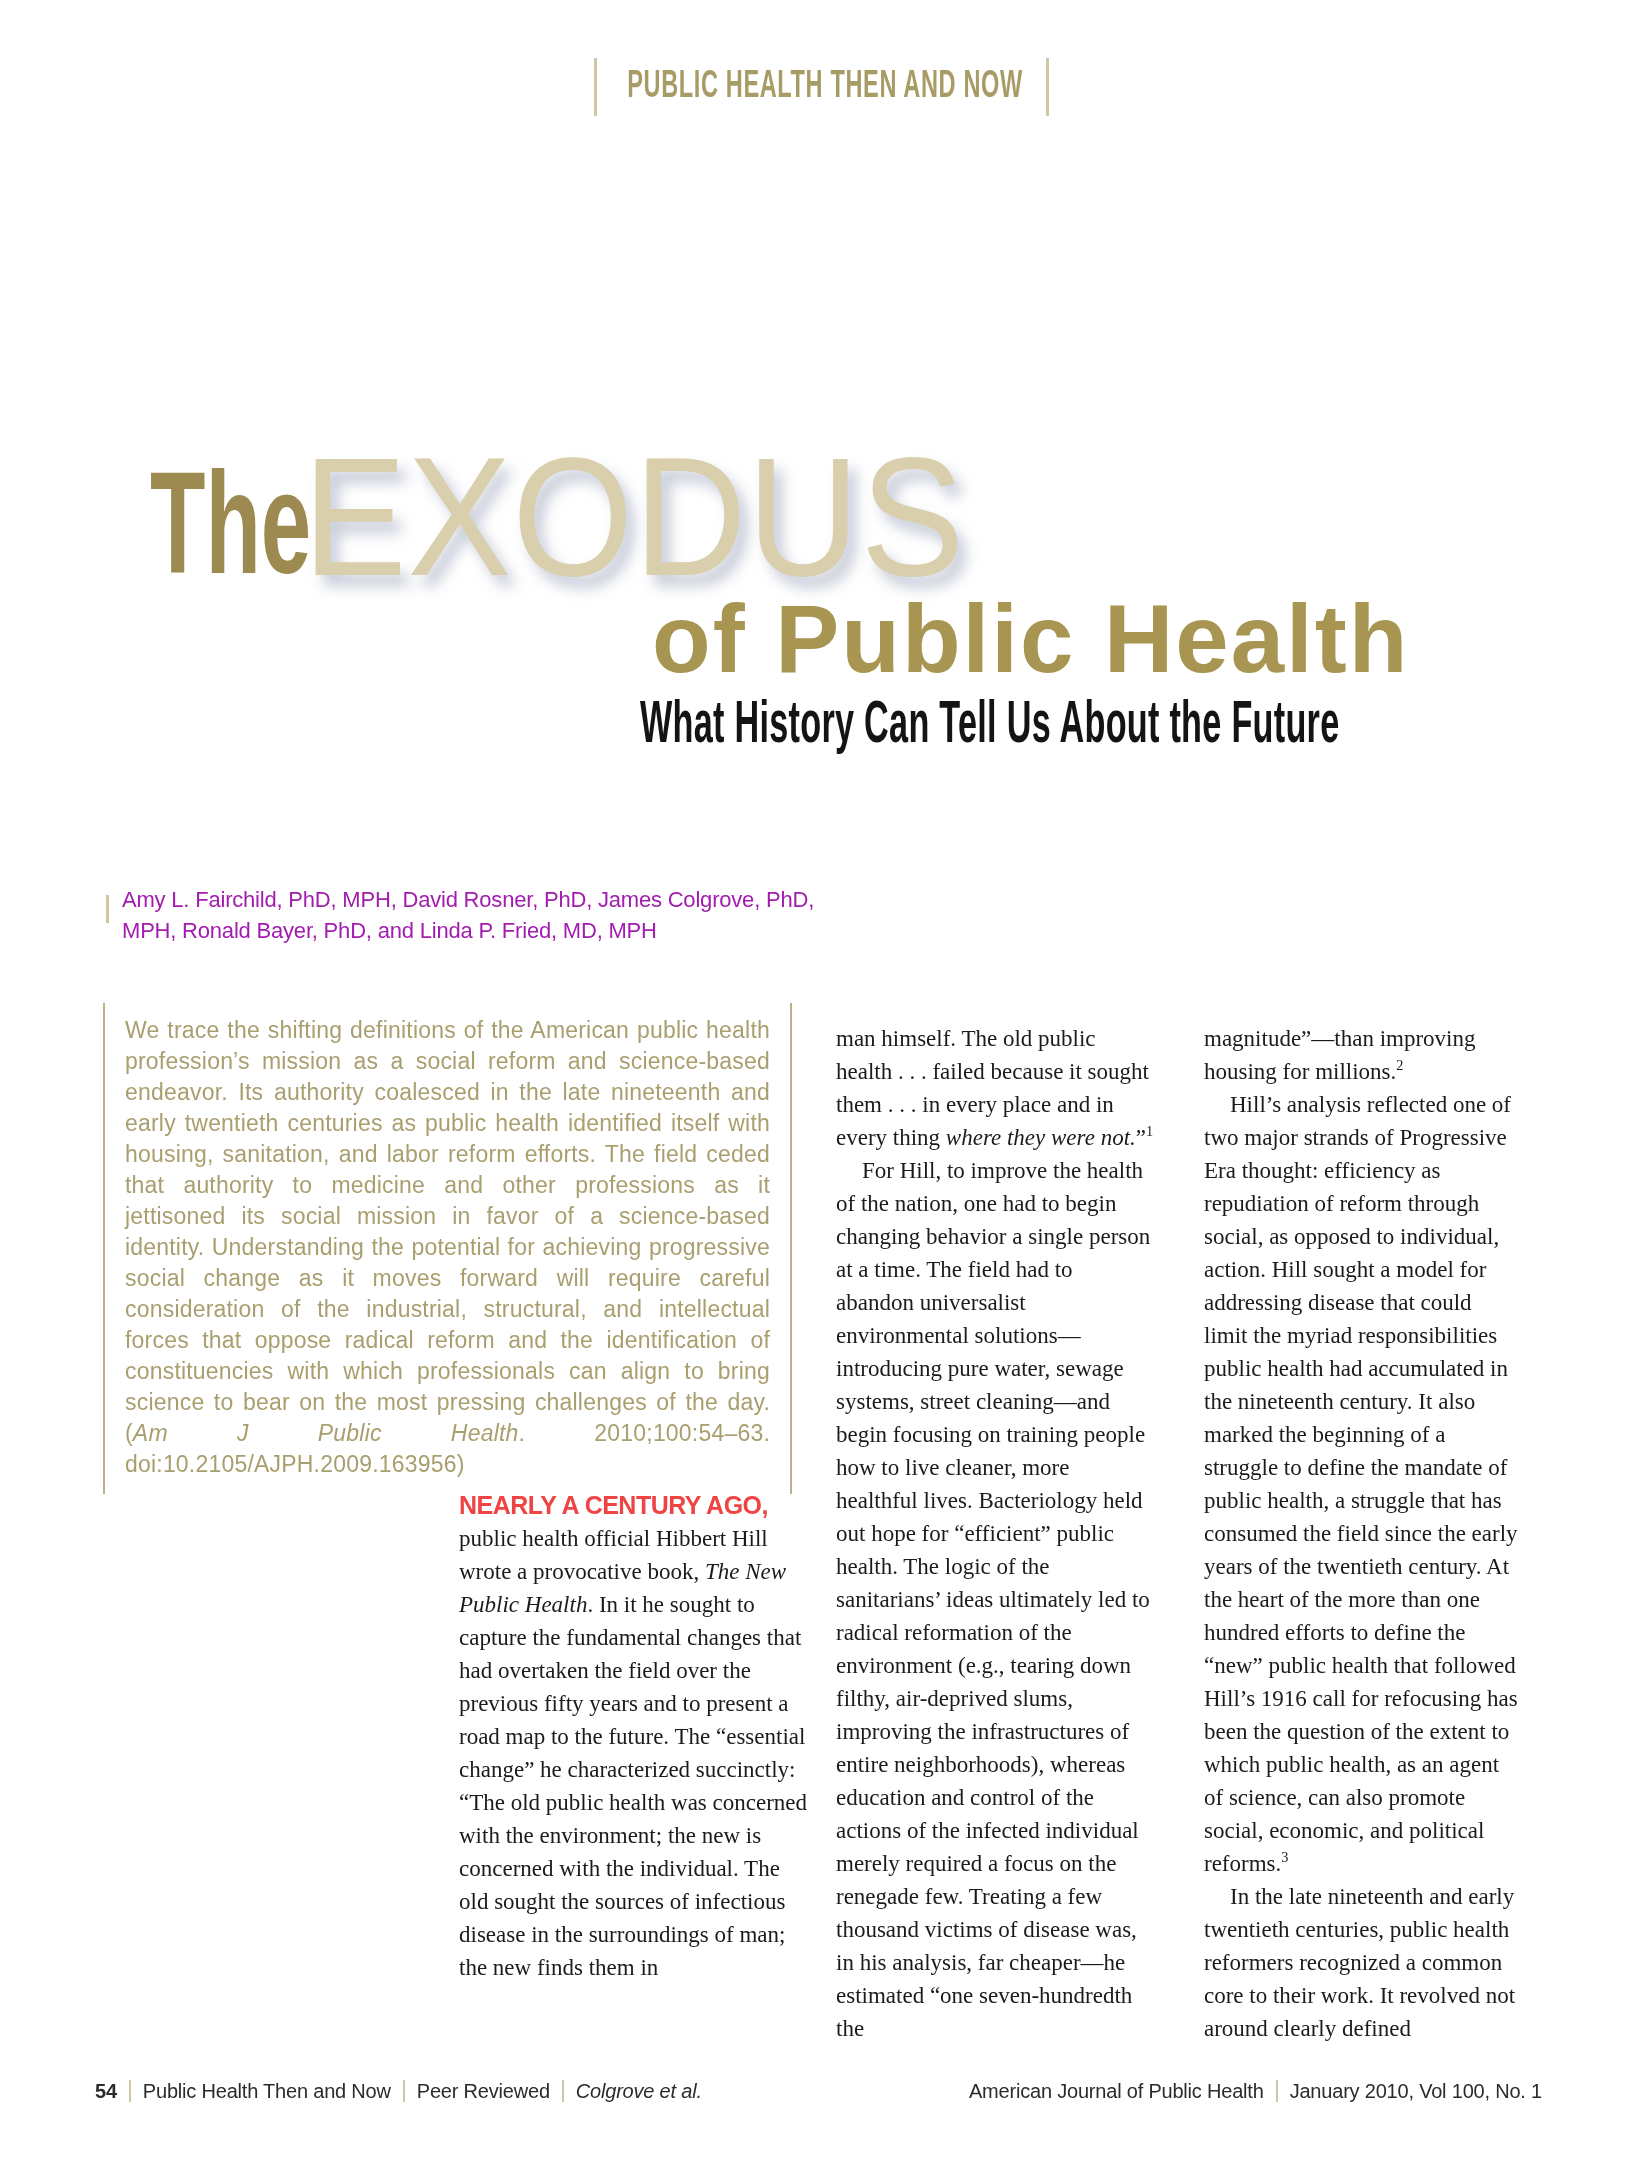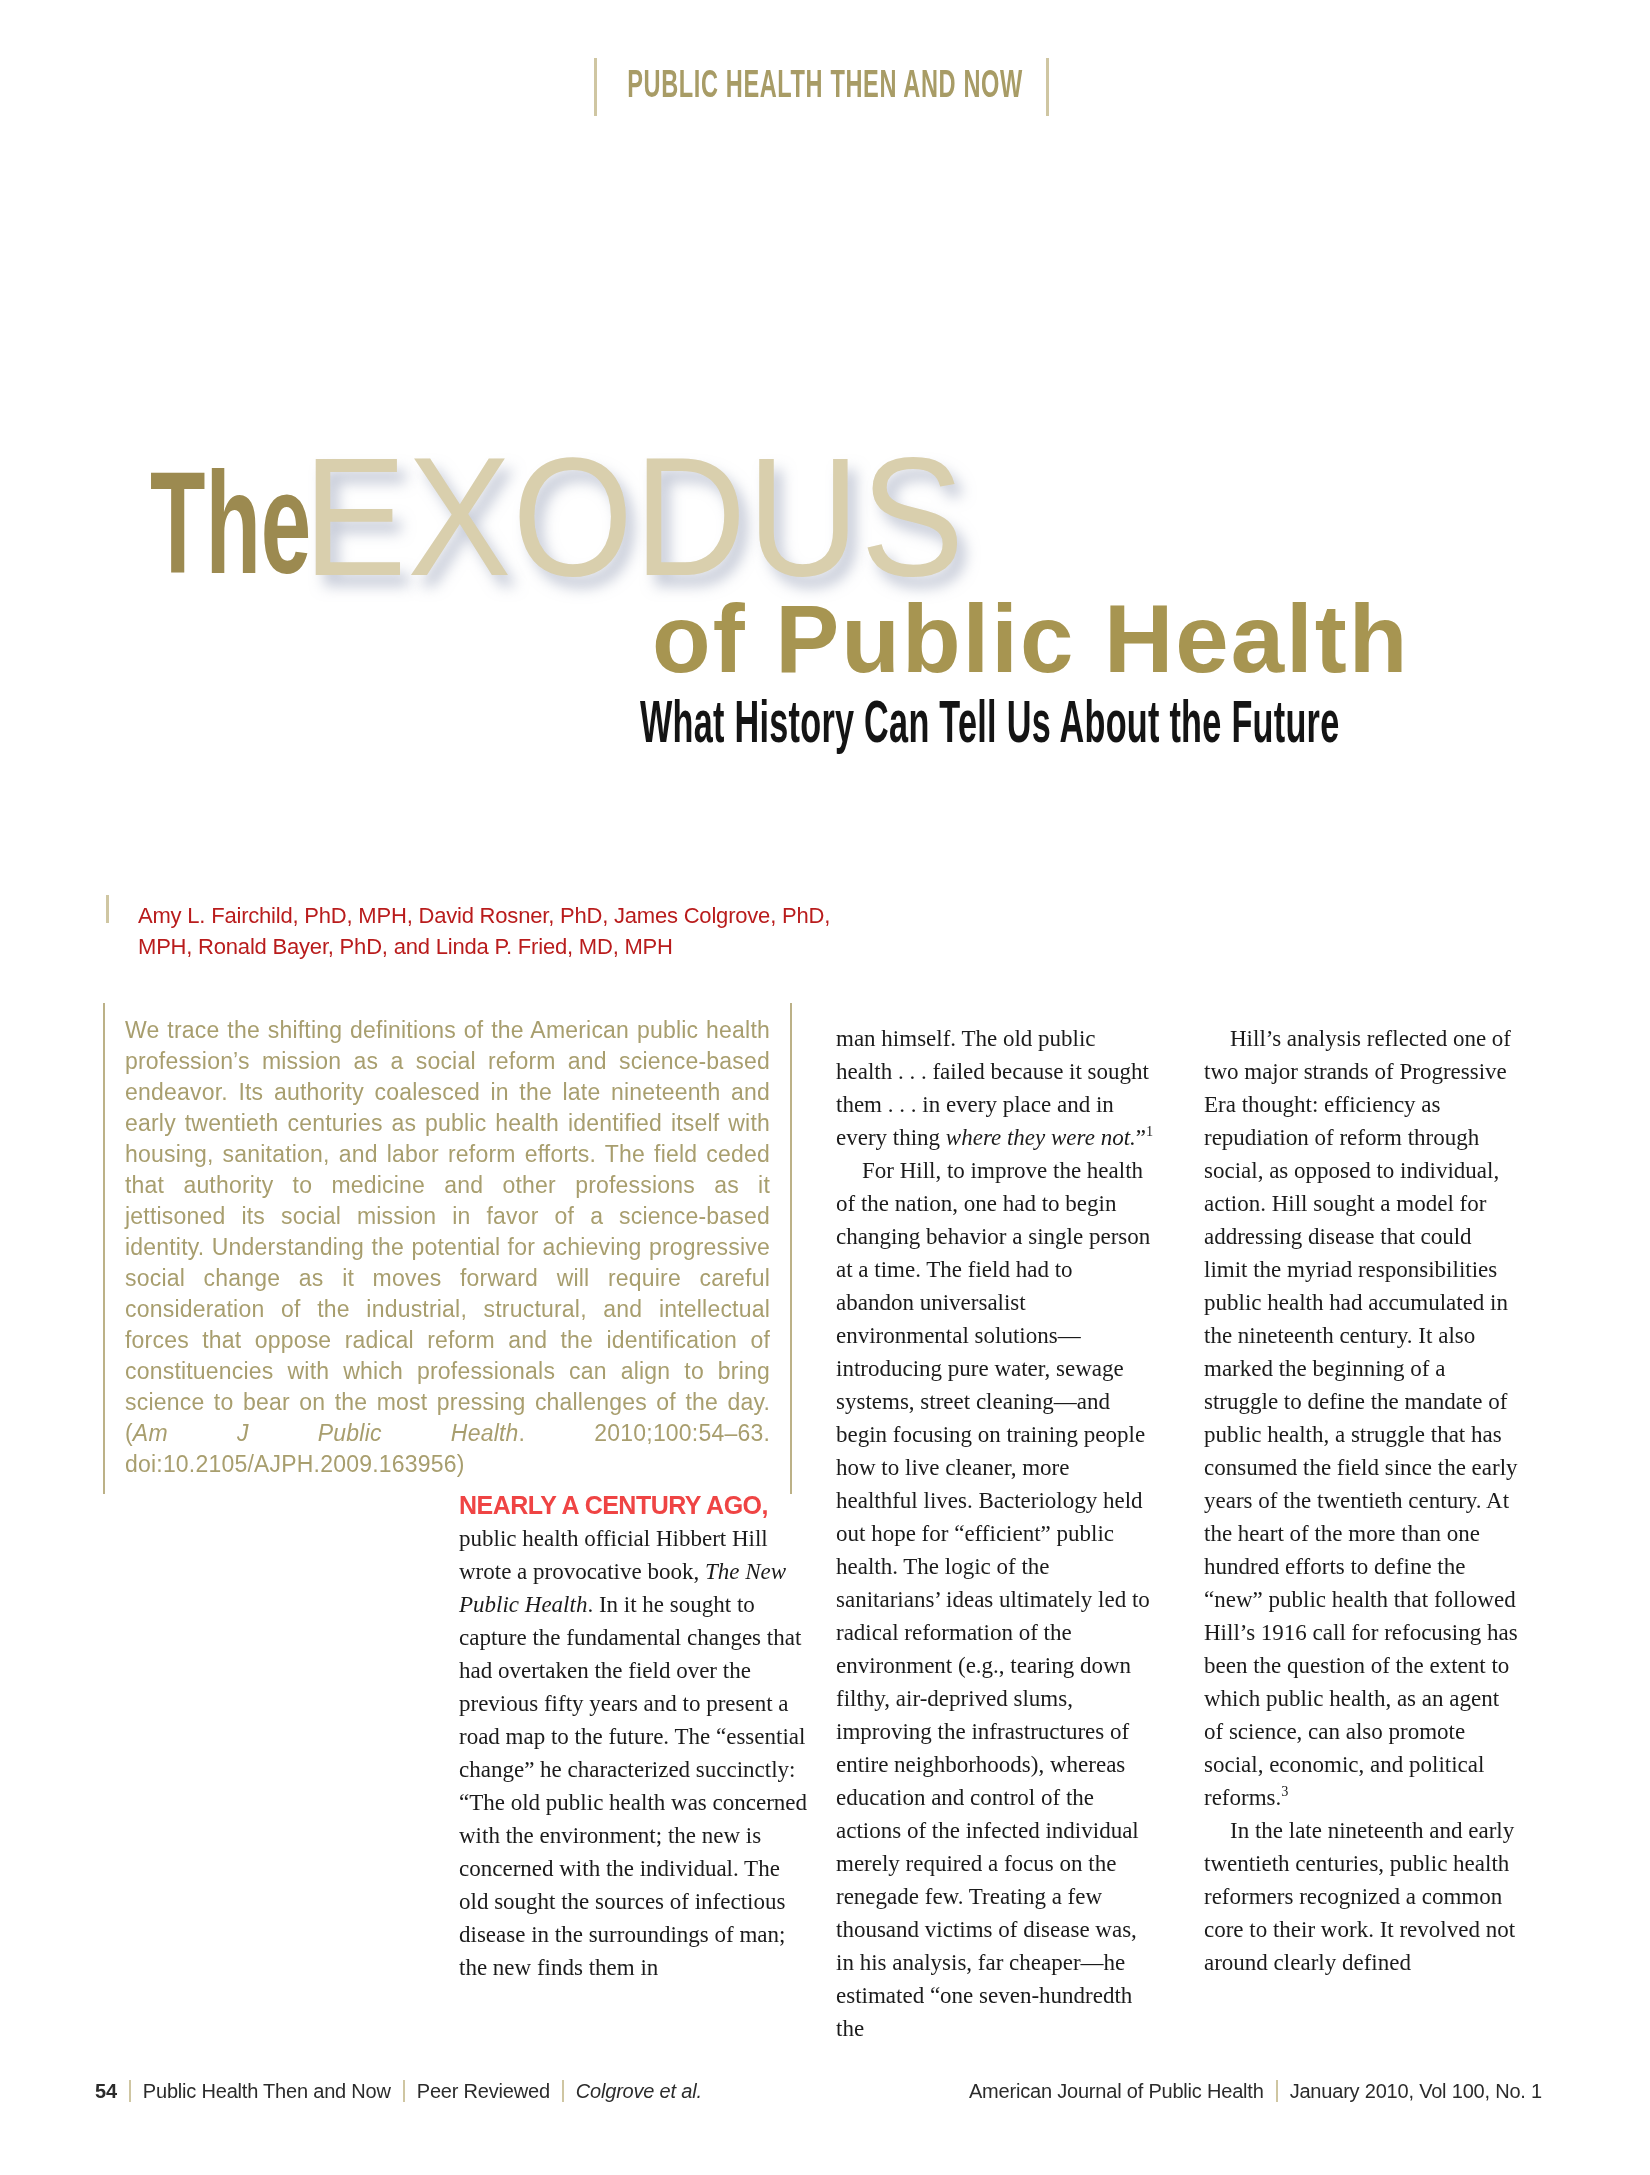--- a/index.html
+++ b/index.html
@@ -42,23 +42,23 @@
   .title-subtitle {
     position:absolute; left:640px; top:692px; line-height:1;
     font-family:"Liberation Sans", sans-serif; font-weight:bold;
     font-size:60px; color:#141414; letter-spacing:0.5px;
     transform:scaleX(0.57); transform-origin:left top; white-space:nowrap;
   }
 
   
   .byline-bar { position:absolute; left:106px; top:895px; width:3px; height:28px; background:#cfc6a2; }
   .byline-text {
-    position:absolute; left:122px; top:884px; width:694px; margin:16px;
+    position:absolute; left:122px; top:884px; width:694px; margin:0;
     font-family:"Liberation Sans", sans-serif; font-size:22px; line-height:31px;
-    letter-spacing:-0.2px; color:#b91c1c;
+    letter-spacing:-0.2px; color:#a21caf;
   }
 
   
   .abstract {
     position:absolute; left:103px; top:1003px; width:689px; box-sizing:border-box;
     border-left:2px solid #bcb187; border-right:2px solid #bcb187;
     padding:12px 20px 14px 20px;
   }
   .abstract-text {
     margin:0; font-family:"Liberation Sans", sans-serif;
@@ -122,20 +122,21 @@
     <div class="lead-in">NEARLY A CENTURY AGO,</div>
     <p class="body-para"><span>public health official Hibbert Hill wrote a provocative book, </span><i>The New Public Health</i><span>. In it he sought to capture the fundamental changes that had overtaken the field over the previous fifty years and to present a road map to the future. The “essential change” he characterized succinctly: “The old public health was concerned with the environment; the new is concerned with the individual. The old sought the sources of infectious disease in the surroundings of man; the new finds them in</span></p>
   </section>
 
   <section class="col col2">
     <p class="body-para"><span>man himself. The old public health . . . failed because it sought them . . . in every place and in every thing </span><i>where they were not.</i><span>”</span><sup>1</sup></p>
     <p class="body-para indent"><span>For Hill, to improve the health of the nation, one had to begin changing behavior a single person at a time. The field had to abandon universalist environmental solutions—introducing pure water, sewage systems, street cleaning—and begin focusing on training people how to live cleaner, more healthful lives. Bacteriology held out hope for “efficient” public health. The logic of the sanitarians’ ideas ultimately led to radical reformation of the environment (e.g., tearing down filthy, air-deprived slums, improving the infrastructures of entire neighborhoods), whereas education and control of the actions of the infected individual merely required a focus on the renegade few. Treating a few thousand victims of disease was, in his analysis, far cheaper—he estimated “one seven-hundredth the</span></p>
   </section>
 
   <section class="col col3">
+    <p class="body-para"><span>magnitude”—than improving housing for millions.</span><sup>2</sup></p>
     <p class="body-para indent"><span>Hill’s analysis reflected one of two major strands of Progressive Era thought: efficiency as repudiation of reform through social, as opposed to individual, action. Hill sought a model for addressing disease that could limit the myriad responsibilities public health had accumulated in the nineteenth century. It also marked the beginning of a struggle to define the mandate of public health, a struggle that has consumed the field since the early years of the twentieth century. At the heart of the more than one hundred efforts to define the “new” public health that followed Hill’s 1916 call for refocusing has been the question of the extent to which public health, as an agent of science, can also promote social, economic, and political reforms.</span><sup>3</sup></p>
     <p class="body-para indent"><span>In the late nineteenth and early twentieth centuries, public health reformers recognized a common core to their work. It revolved not around clearly defined</span></p>
   </section>
 
   <footer class="footer">
     <div class="fgroup">
       <span class="pg">54</span>
       <span class="fsep"></span>
       <span>Public Health Then and Now</span>
       <span class="fsep"></span>

